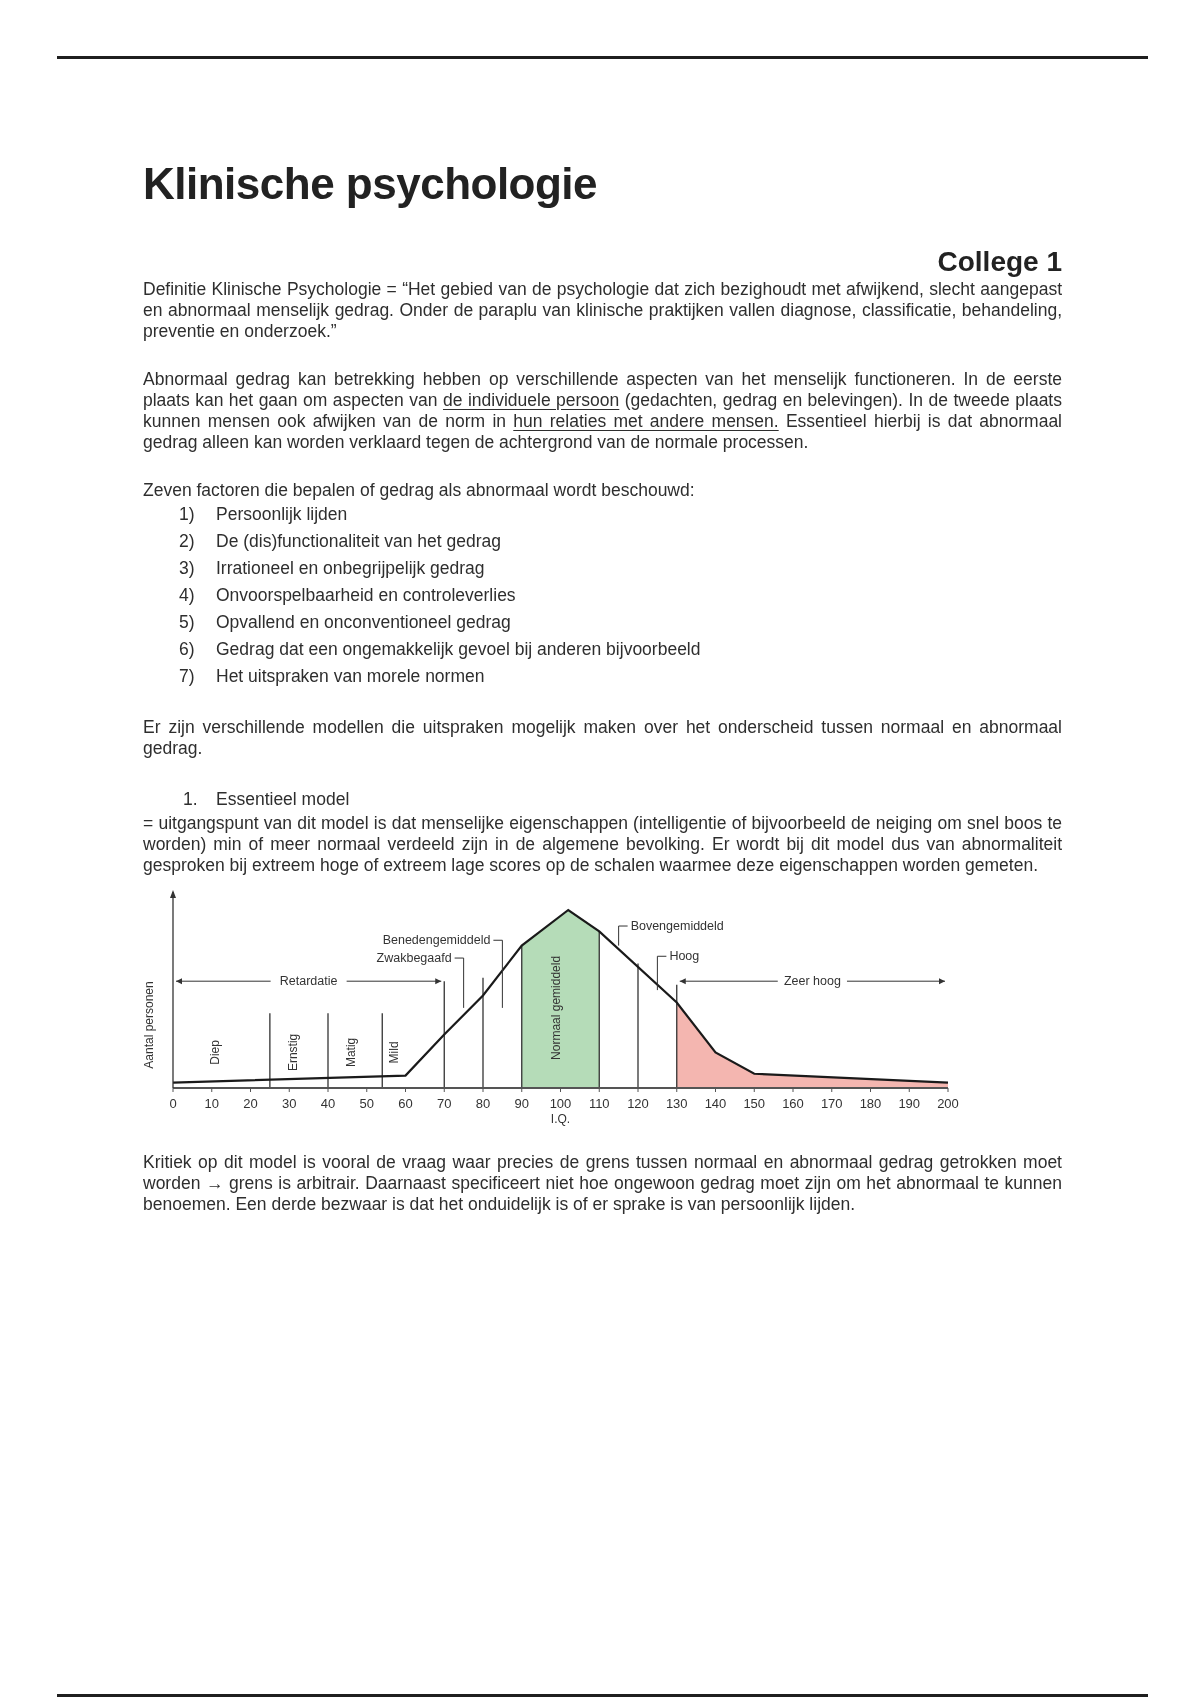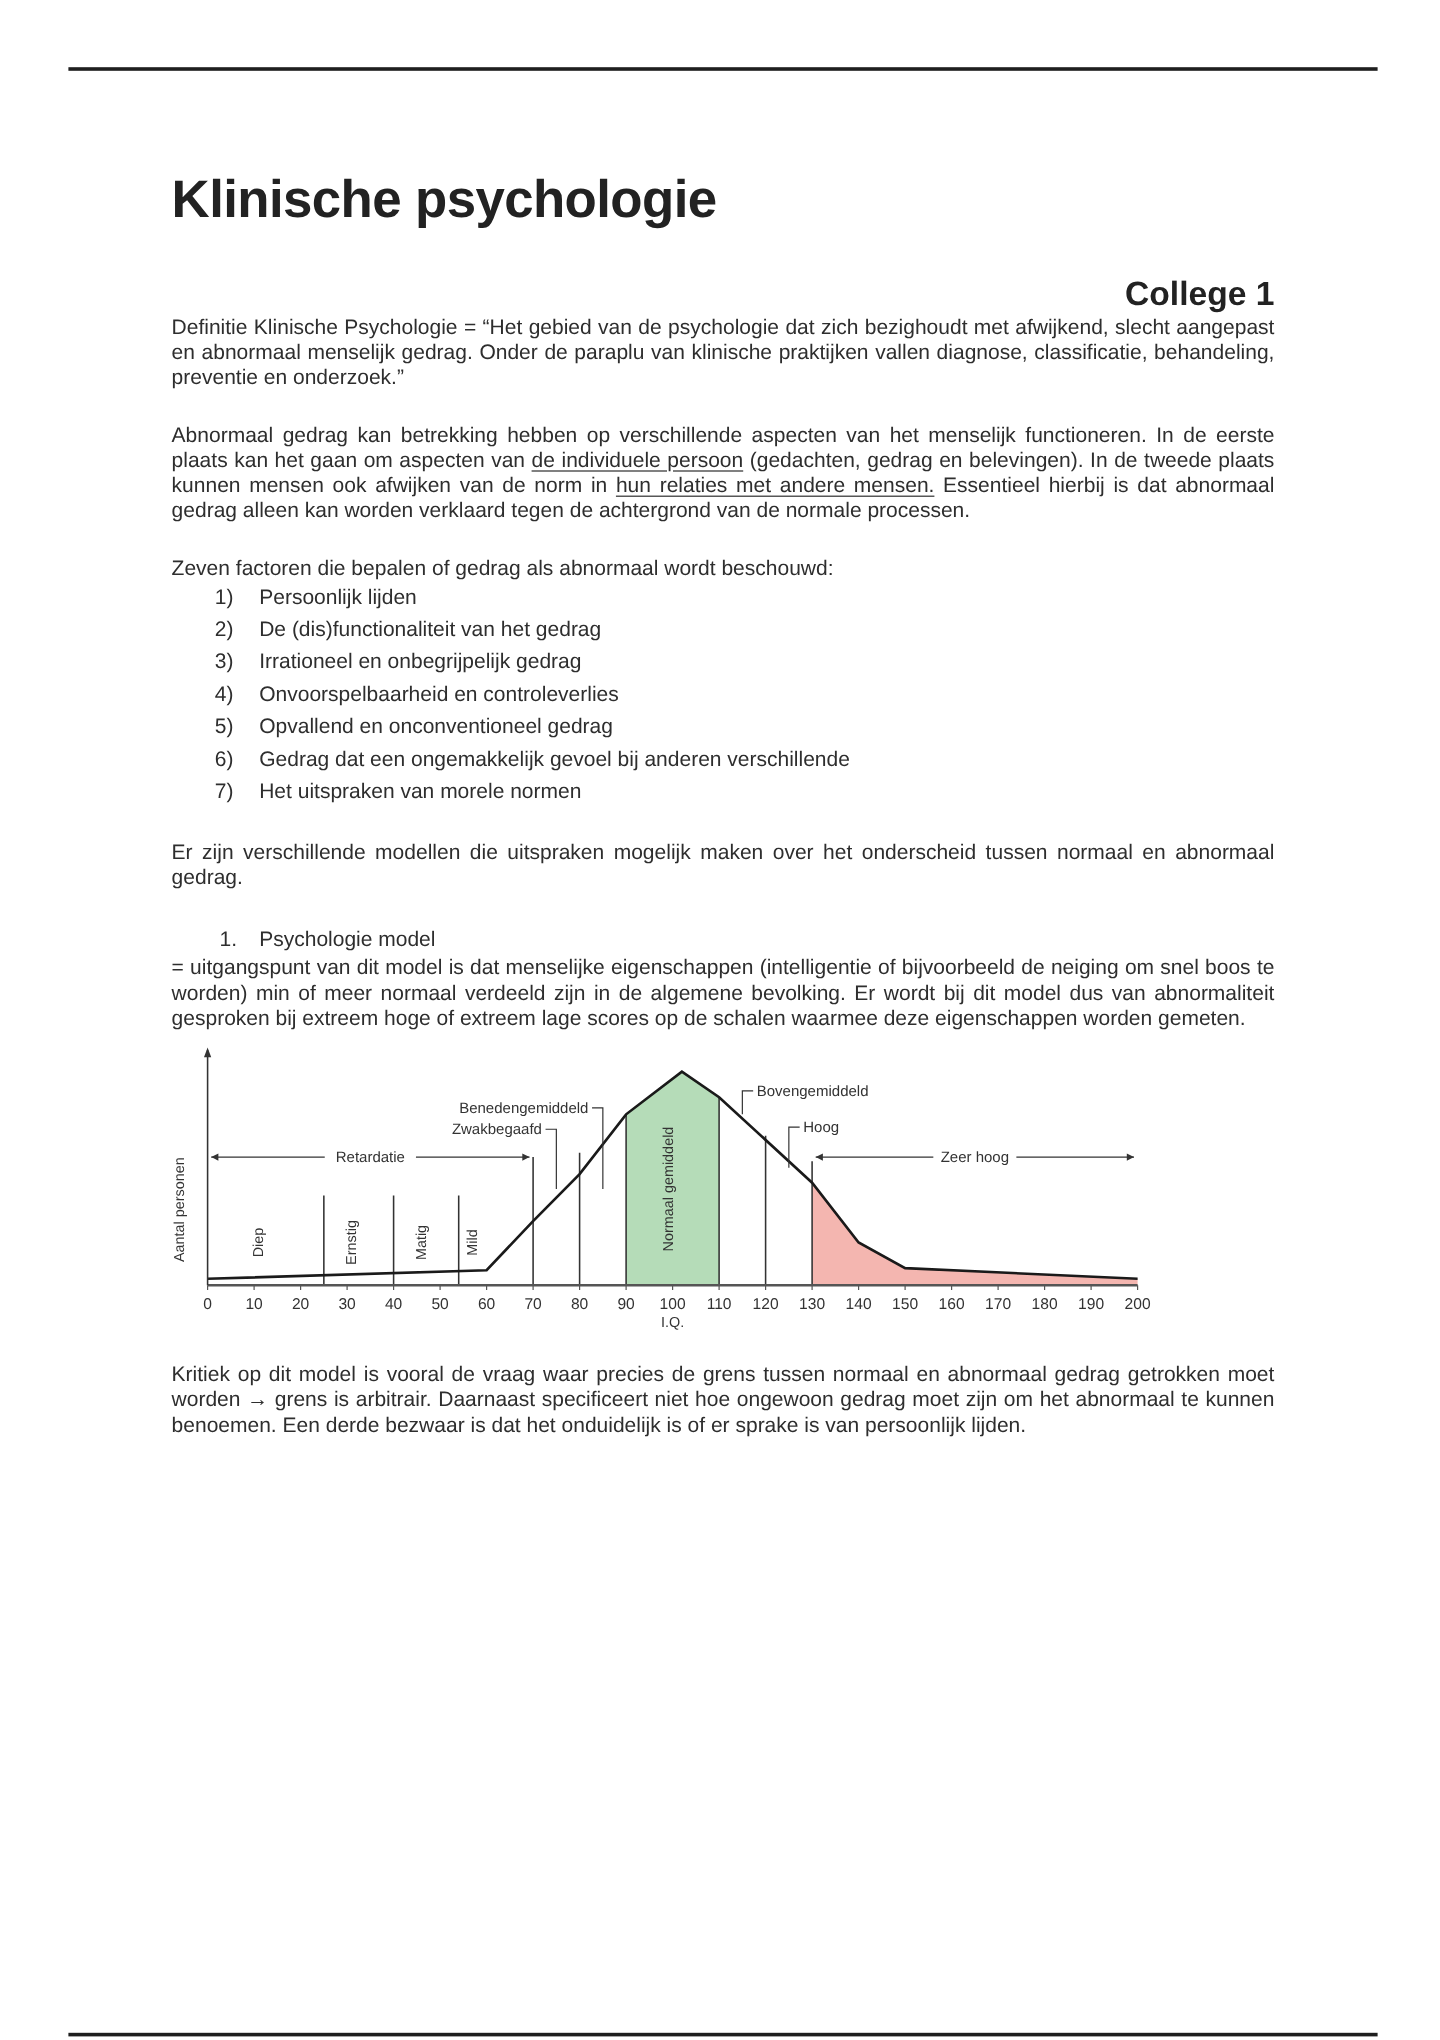--- a/index.html
+++ b/index.html
@@ -1,21 +1,21 @@
 <!DOCTYPE html>
 <html><head>
 <meta charset="utf-8">
 <style>
   html, body { margin: 0; padding: 0; background: #ffffff; }
   body { width: 1200px; height: 1700px; position: relative; overflow: hidden;
          font-family: "Liberation Sans", sans-serif; color: #2b2b2b; }
   .rule { position: absolute; left: 57px; width: 1091px; height: 3px; background: #1f1f1f; }
   .rule.top { top: 56px; }
   .rule.bottom { top: 1694px; }
-  .page { position: absolute; left: 143px; top: 140px; width: 919px; }
+  .page { position: absolute; left: 143px; top: 157px; width: 919px; }
   .title { font-size: 44px; color: #222; margin: 0; line-height: 54px; letter-spacing: -0.5px; }
   .subtitle { font-size: 27px; color: #333; margin: 2px 0 0 0; line-height: 34px; }
   .college { text-align: right; font-size: 28px; color: #222; margin: 34px 0 0 0; line-height: 34px; }
   p { font-size: 17.5px; line-height: 21px; margin: 0; text-align: justify; color: #2e2e2e; }
   .gap { height: 27px; }
   .u { text-decoration: underline; text-underline-offset: 3px; }
   ol.factors { list-style: none; margin: 0; padding: 0 0 0 36px; }
   ol.factors li { font-size: 17.5px; line-height: 27px; display: flex; color: #2e2e2e; }
   ol.factors li .num { width: 37px; display: inline-block; }
   .model-head { padding-left: 40px; font-size: 17.5px; line-height: 27px; display: flex; color: #2e2e2e; }
@@ -57,35 +57,35 @@
     <li>
         <span class="num">4)</span>
         <span>Onvoorspelbaarheid en controleverlies</span>
       </li>
     <li>
         <span class="num">5)</span>
         <span>Opvallend en onconventioneel gedrag</span>
       </li>
     <li>
         <span class="num">6)</span>
-        <span>Gedrag dat een ongemakkelijk gevoel bij anderen verschillende</span>
+        <span>Gedrag dat een ongemakkelijk gevoel bij anderen bijvoorbeeld</span>
       </li>
     <li>
         <span class="num">7)</span>
         <span>Het uitspraken van morele normen</span>
       </li>
   </ol>
   <div class="gap"></div>
 
   <p>Er zijn verschillende modellen die uitspraken mogelijk maken over het onderscheid tussen normaal en abnormaal gedrag.</p>
   <div class="gap"></div>
 
   <div class="model-head">
       <span class="num">1.</span>
-      <span>Psychologie model</span>
+      <span>Essentieel model</span>
     </div>
   <p>= uitgangspunt van dit model is dat menselijke eigenschappen (intelligentie of bijvoorbeeld de neiging om snel boos te worden) min of meer normaal verdeeld zijn in de algemene bevolking. Er wordt bij dit model dus van abnormaliteit gesproken bij extreem hoge of extreem lage scores op de schalen waarmee deze eigenschappen worden gemeten.</p>
 
 
   <div class="chart-wrap">
     <svg id="chart" width="830" height="250">
         <polygon points="378.75,206 378.75,63.599999999999994 425.25,28 456.25000000000006,49.359999999999985 456.25000000000006,206" fill="#b5dcb8" stroke="none"></polygon>
         <polygon points="533.75,206 533.75,120.56 572.5,170.4 611.25,191.76 805,200.66 805,206" fill="#f4b6b0" stroke="none"></polygon>
         <line x1="126.875" y1="206" x2="126.875" y2="131.24" stroke="#333" stroke-width="1.3"></line>
         <line x1="185" y1="206" x2="185" y2="131.24" stroke="#333" stroke-width="1.3"></line>

